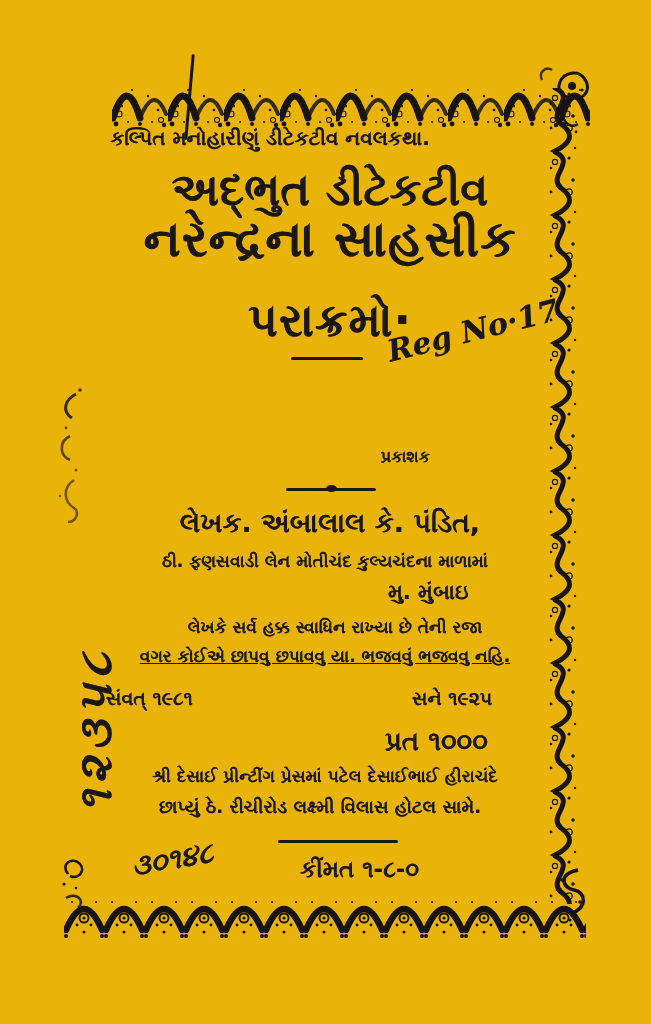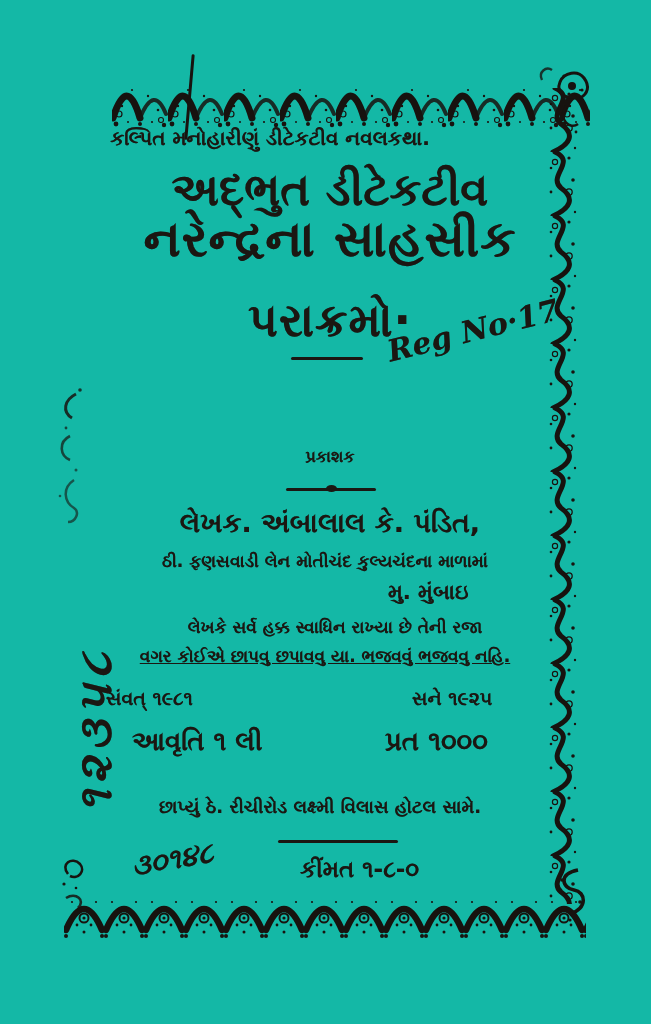--- a/index.html
+++ b/index.html
@@ -1,20 +1,20 @@
 <!DOCTYPE html>
 <html><head>
 <meta charset="utf-8">
 <style>
   html,body{margin:0;padding:0;background:#e8e6df;}
   #stage{
     position:relative;
     width:651px;height:1024px;
     margin:0 auto;
-    background:#14b8a6;
+    background:#eab308;
     overflow:hidden;
     font-family:"DejaVu Sans",sans-serif;
     color:#1b1712;
   }
   .abs{position:absolute;}
   .ctr{text-align:center;}
   .ink{color:#1b1712;text-shadow:0 0 0.5px rgba(27,23,18,0.55);}
   .rule{background:#1b1712;border-radius:2px;}
   .hand{font-family:"DejaVu Serif",serif;font-style:italic;font-weight:700;}
   svg{display:block;}
@@ -141,45 +141,45 @@
 
   <div class="abs ctr ink" style="left:70px;top:210px;width:520px;font-size:50px;font-weight:700;letter-spacing:1px;">નરેન્દ્રના સાહસીક</div>
 
   <div class="abs ctr ink" style="left:70px;top:293px;width:520px;font-size:46px;font-weight:700;letter-spacing:1px;">પરાક્રમો·</div>
 
   <div class="abs rule" style="left:291px;top:357px;width:72px;height:3px;"></div>
 
   <div class="abs hand ink" style="left:388px;top:334px;width:200px;font-size:30px;transform:rotate(-14deg);transform-origin:left center;">Reg No·17</div>
 
 
-  <div class="abs ctr ink" style="left:230px;top:447px;width:200px;font-size:16px;font-weight:700;">પ્રકાશક</div>
+  <div class="abs ctr ink" style="left:230px;top:447px;width:200px;font-size:16px;font-weight:700;text-align:right;">પ્રકાશક</div>
 
   <div class="abs" style="left:286px;top:484px;width:90px;height:10px;">
     <div class="rule" style="position:absolute;left:0;top:4px;width:90px;height:2.5px;"></div>
     <div style="position:absolute;left:40px;top:1px;width:11px;height:7px;background:#1b1712;border-radius:50%;"></div>
   </div>
 
   <div class="abs ctr ink" style="left:105px;top:507px;width:450px;font-size:27px;font-weight:700;">લેખક. અંબાલાલ કે. પંડિત,</div>
 
   <div class="abs ctr ink" style="left:85px;top:551px;width:480px;font-size:17px;font-weight:600;">ઠી. ફણસવાડી લેન મોતીચંદ કુલ્યચંદના માળામાં</div>
 
   <div class="abs ink" style="left:388px;top:580px;font-size:21px;font-weight:700;">મુ. મુંબાઇ</div>
 
   <div class="abs ctr ink" style="left:105px;top:617px;width:460px;font-size:17px;font-weight:600;">લેખકે સર્વ હક્ક સ્વાધિન રાખ્યા છે તેની રજા</div>
 
   <div class="abs ctr ink" style="left:85px;top:646px;width:480px;font-size:17px;font-weight:600;text-decoration:underline;">વગર કોઈએ છાપવુ છપાવવુ યા. ભજવવું ભજવવુ નહિ.</div>
 
   <div class="abs ink" style="left:106px;top:687px;font-size:19px;font-weight:600;">સંવત્ ૧૯૮૧</div>
 
   <div class="abs ink" style="left:412px;top:687px;font-size:19px;font-weight:600;">સને ૧૯૨૫</div>
 
-  <div class="abs ink" style="left:132px;top:726px;font-size:26px;font-weight:700;">આવૃતિ ૧ લી</div>
 
   <div class="abs ink" style="left:385px;top:726px;font-size:26px;font-weight:700;">પ્રત ૧૦૦૦</div>
 
+  <div class="abs ctr ink" style="left:85px;top:766px;width:480px;font-size:17px;font-weight:600;">શ્રી દેસાઈ પ્રીન્ટીંગ પ્રેસમાં પટેલ દેસાઈભાઈ હીરાચંદે</div>
 
   <div class="abs ctr ink" style="left:90px;top:796px;width:460px;font-size:18px;font-weight:600;">છાપ્યું ઠે. રીચીરોડ લક્ષ્મી વિલાસ હોટલ સામે.</div>
 
   <div class="abs rule" style="left:278px;top:840px;width:120px;height:3px;"></div>
 
   <div class="abs hand ink" style="left:132px;top:850px;width:160px;font-size:28px;transform:rotate(-10deg);transform-origin:left center;">૩૦૧૪૮</div>
 
   <div class="abs ink" style="left:300px;top:856px;font-size:23px;font-weight:700;text-align:center;">કીંમત ૧-૮-૦</div>
 
   <div class="abs hand ink ctr" style="left:-40px;top:690px;width:270px;height:80px;font-size:46px;line-height:80px;transform:rotate(-90deg);letter-spacing:6px;">૧૨૩૫૮</div>

